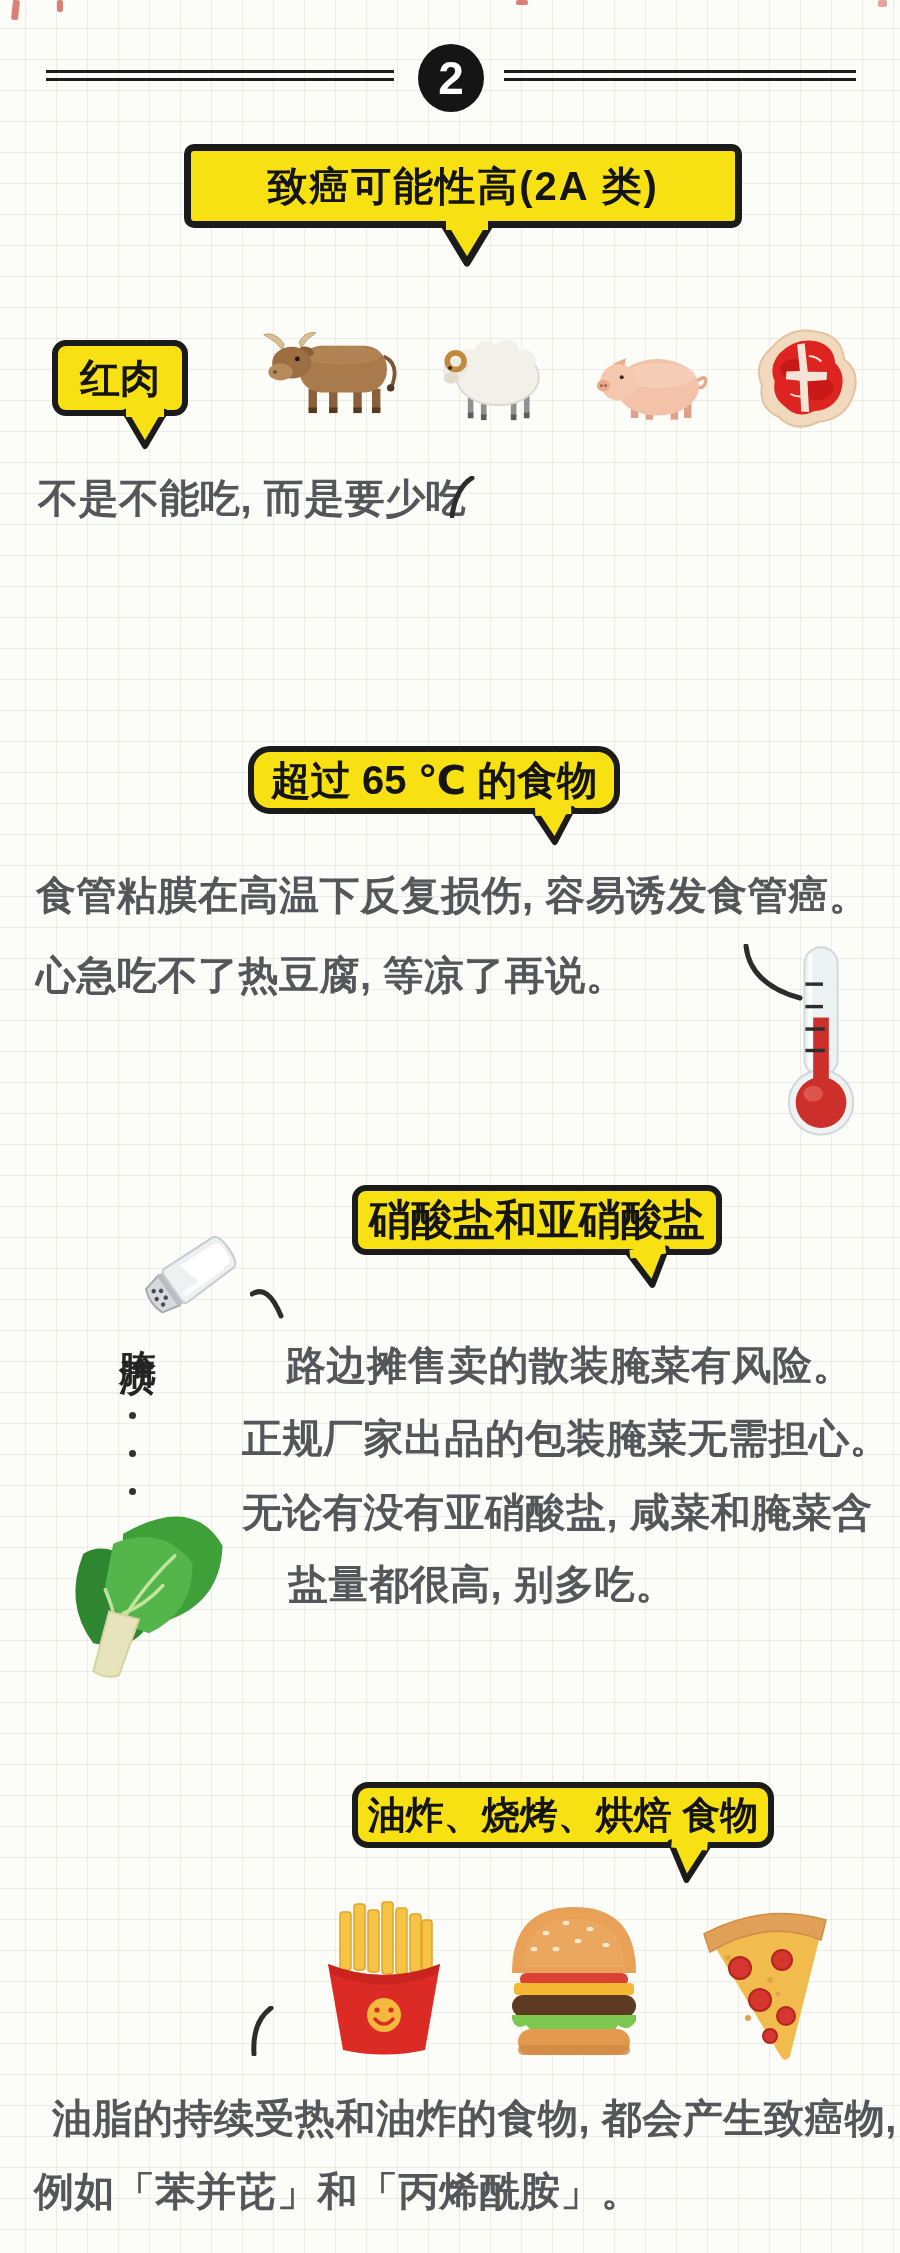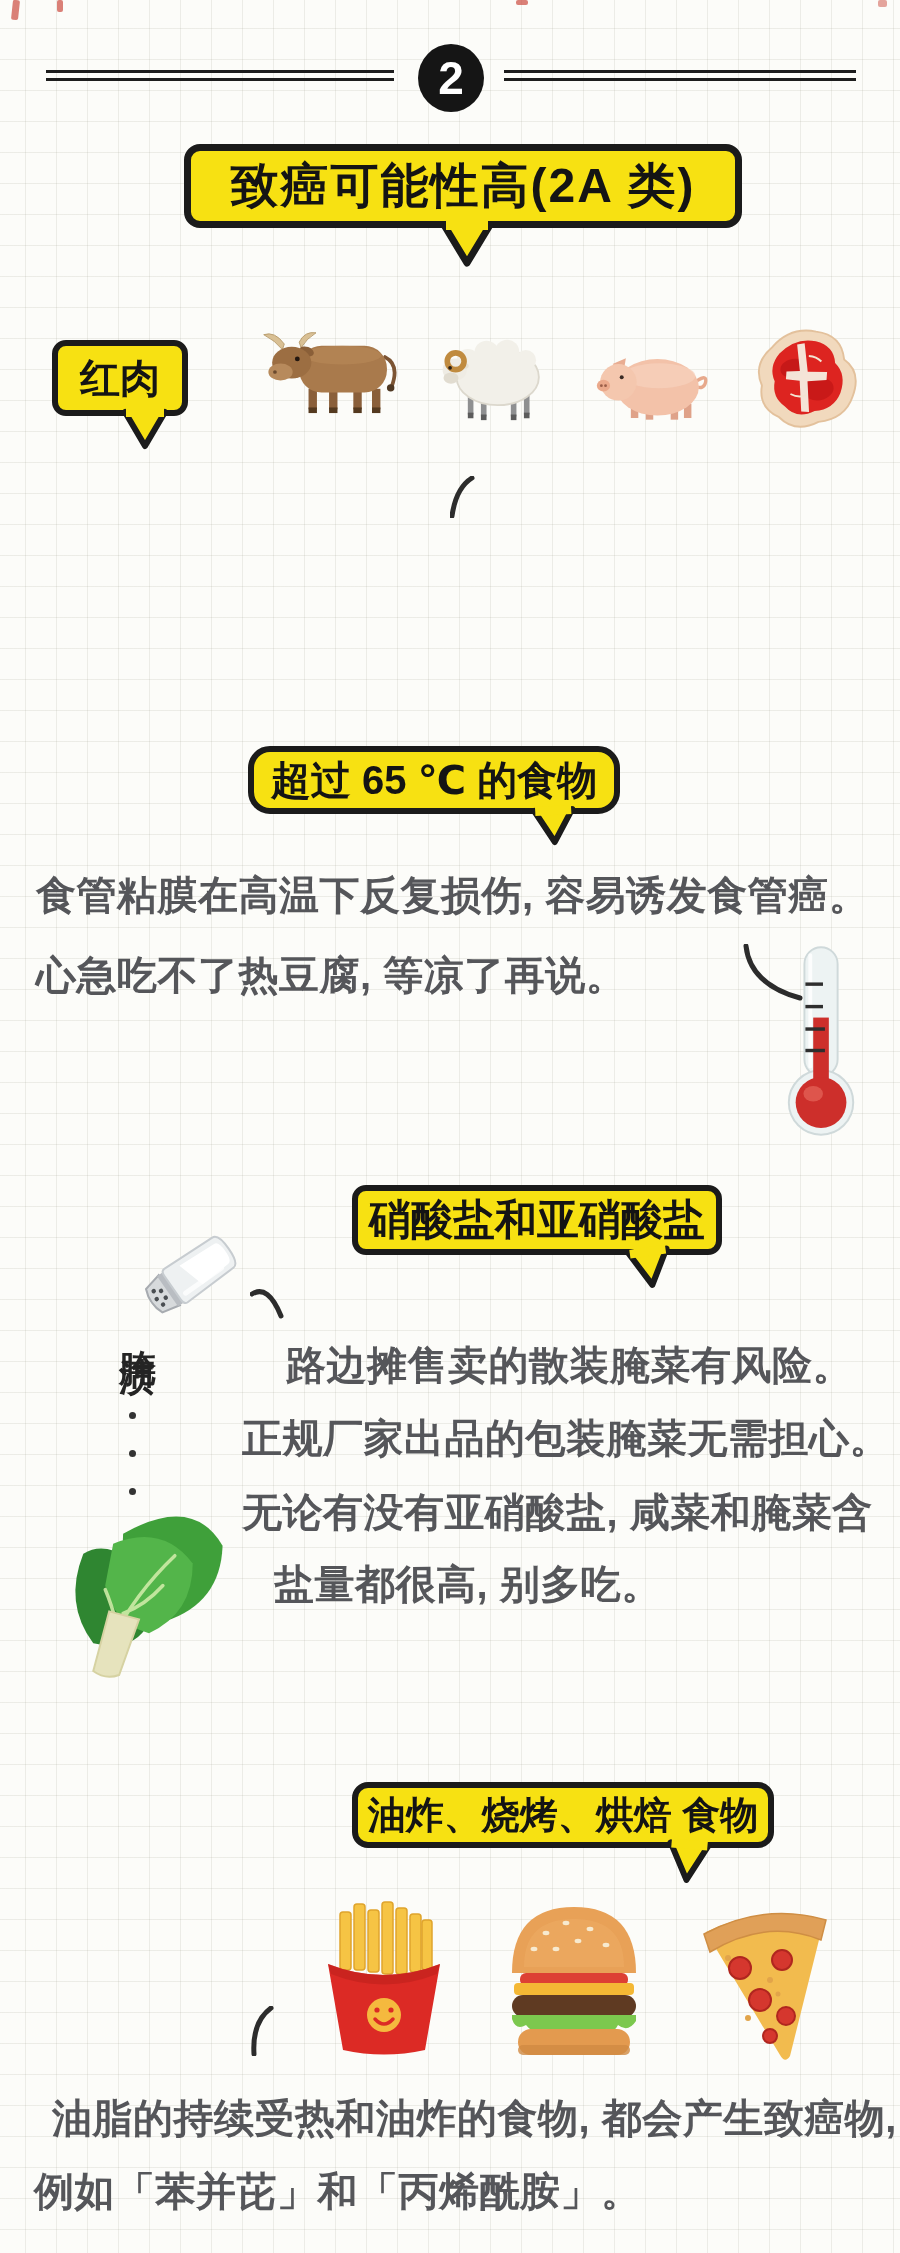--- a/index.html
+++ b/index.html
@@ -25,21 +25,21 @@
     position:absolute;left:418px;top:44px;width:66px;height:68px;border-radius:50%;
     background:#151515;color:#ffffff;font-size:46px;font-weight:900;
     display:flex;align-items:center;justify-content:center;
   }
   
   .bubble{
     position:absolute;background:var(--yellow);border:6px solid var(--ink);
     display:flex;align-items:center;justify-content:center;
     font-weight:900;color:#141414;white-space:nowrap;z-index:3;
   }
-  .bubble.title{border-width:7px;border-radius:16px;font-size:48px;letter-spacing:2px;}
+  .bubble.title{border-width:7px;border-radius:10px;font-size:40px;letter-spacing:2px;}
   .tail{position:absolute;z-index:4;}
   
   .t{
     position:absolute;color:var(--body);font-size:40px;font-weight:700;
     line-height:1.08;white-space:nowrap;z-index:2;letter-spacing:0.5px;
   }
   .vlabel{
     position:absolute;writing-mode:vertical-rl;text-orientation:upright;
     font-size:37px;font-weight:900;color:#242424;letter-spacing:8px;z-index:2;
   }
@@ -145,20 +145,21 @@
     <g transform="rotate(-10 60 57)">
       <path d="M30,18 Q52,0 78,10 Q104,18 102,44 Q118,60 104,84 Q92,106 64,104 Q38,112 24,92 Q4,78 12,56 Q6,32 30,18 Z" fill="#f1d9bd" stroke="#e3c19c" stroke-width="2"></path>
       <path d="M36,26 Q56,12 76,20 Q94,28 92,46 Q102,60 92,78 Q82,94 62,92 Q42,98 32,82 Q20,70 26,54 Q22,38 36,26 Z" fill="#dd2420"></path>
       <ellipse cx="48" cy="44" rx="14" ry="10" fill="#c01616" opacity=".8"></ellipse>
       <ellipse cx="70" cy="70" rx="16" ry="12" fill="#c01616" opacity=".7"></ellipse>
       <path d="M56,20 L64,20 L62,50 L82,54 L80,62 L60,60 L56,92 L48,90 L52,58 L38,54 L40,46 L54,48 Z" fill="#f6efe2" opacity=".95"></path>
       <path d="M40,70 q8,6 16,4 M66,34 q8,2 12,8" stroke="#f3e4d2" stroke-width="2" fill="none"></path>
     </g>
   </svg>
 
+  <div class="t" style="left:38px;top:477px;">不是不能吃, 而是要少吃</div>
   <svg class="tail" style="left:450px;top:476px;" width="26" height="42" viewBox="0 0 26 42">
     <path d="M22,2 Q6,12 2,40" stroke="#2c2c2c" stroke-width="5" fill="none" stroke-linecap="round"></path>
   </svg>
 
   <div class="bubble" style="left:248px;top:746px;width:372px;height:68px;border-radius:22px;font-size:40px;align-items:center;">
     <span>超过 65 ℃ 的食物</span>
   </div>
   <svg class="tail" style="left:530px;top:806px;transform:rotate(-3deg);" width="48" height="40" viewBox="0 0 48 40">
     <path d="M5,4 L24,36 L43,4" fill="#F7E112" stroke="#1b1b1b" stroke-width="6" stroke-linejoin="round" stroke-linecap="round"></path>
     <rect x="6" y="0" width="36" height="9" fill="#F7E112"></rect>
@@ -210,21 +211,21 @@
   </svg>
 
   <div class="vlabel" style="left:112px;top:1320px;">腌渍</div>
   <div class="dot" style="left:129px;top:1412px;"></div>
   <div class="dot" style="left:129px;top:1450px;"></div>
   <div class="dot" style="left:129px;top:1488px;"></div>
 
   <div class="t" style="left:242px;top:1344px;margin-left:44px;">路边摊售卖的散装腌菜有风险。</div>
   <div class="t" style="left:242px;top:1491px;">无论有没有亚硝酸盐, 咸菜和腌菜含</div>
   <div class="t" style="left:242px;top:1417px;">正规厂家出品的包装腌菜无需担心。</div>
-  <div class="t" style="left:242px;top:1563px;padding-left:32px;">盐量都很高, 别多吃。</div>
+  <div class="t" style="left:256px;top:1563px;padding-left:32px;">盐量都很高, 别多吃。</div>
 
   <svg class="icon" style="left:52px;top:1494px;" width="182" height="184" viewBox="0 0 180 185">
     <path d="M70,40 Q140,0 170,52 Q168,110 112,128 Q80,120 68,92 Z" fill="#3fa03a"></path>
     <path d="M30,60 Q10,110 40,150 Q80,160 96,130 Q100,90 74,64 Q50,48 30,60 Z" fill="#2f8631"></path>
     <path d="M60,50 Q110,30 140,70 Q140,120 96,140 Q60,130 52,92 Z" fill="#53b54a"></path>
     <path d="M58,148 Q82,100 122,62 M70,120 Q92,112 110,92 M64,132 Q58,110 52,96" stroke="#cdeaa6" stroke-width="3.5" fill="none" opacity=".9" stroke-linecap="round"></path>
     <path d="M40,178 L56,118 L86,126 L66,182 Q52,187 40,178 Z" fill="#e6e3bd" stroke="#d6d2a2" stroke-width="2"></path>
   </svg>
 
   <div class="bubble" style="left:352px;top:1782px;width:422px;height:66px;border-radius:16px;font-size:38px;">

